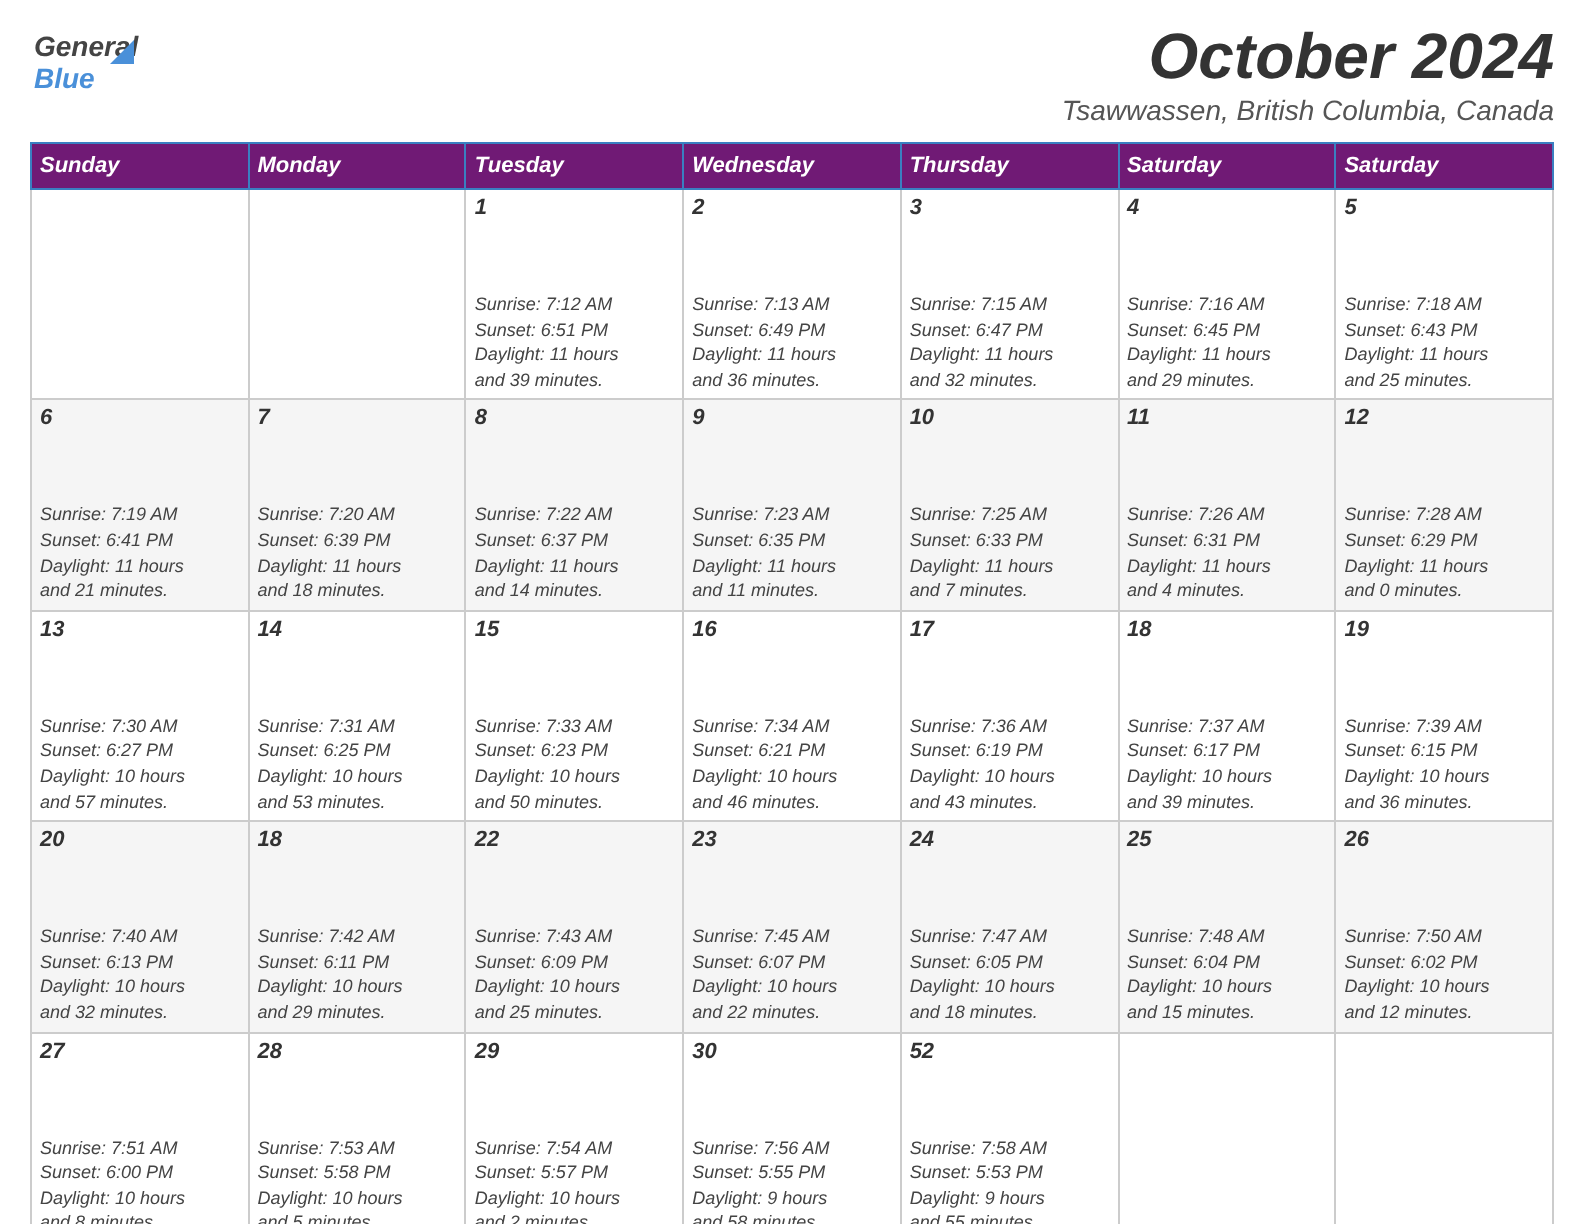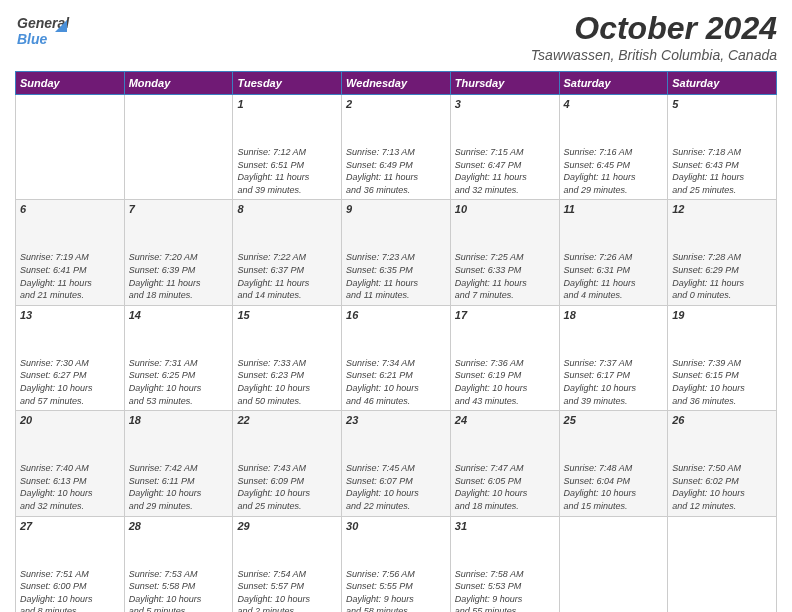--- a/index.html
+++ b/index.html
@@ -246,21 +246,21 @@
           </td>
           <td>
             <span class="day-number">29</span>
             <div class="day-info">Sunrise: 7:54 AM<br>Sunset: 5:57 PM<br>Daylight: 10 hours<br>and 2 minutes.</div>
           </td>
           <td>
             <span class="day-number">30</span>
             <div class="day-info">Sunrise: 7:56 AM<br>Sunset: 5:55 PM<br>Daylight: 9 hours<br>and 58 minutes.</div>
           </td>
           <td>
-            <span class="day-number">31</span>
+            <span class="day-number">52</span>
             <div class="day-info">Sunrise: 7:58 AM<br>Sunset: 5:53 PM<br>Daylight: 9 hours<br>and 55 minutes.</div>
           </td>
           <td class="empty-cell"></td>
           <td class="empty-cell"></td>
         </tr>
       </tbody>
   </table>
 </div>
 
 </body></html>

